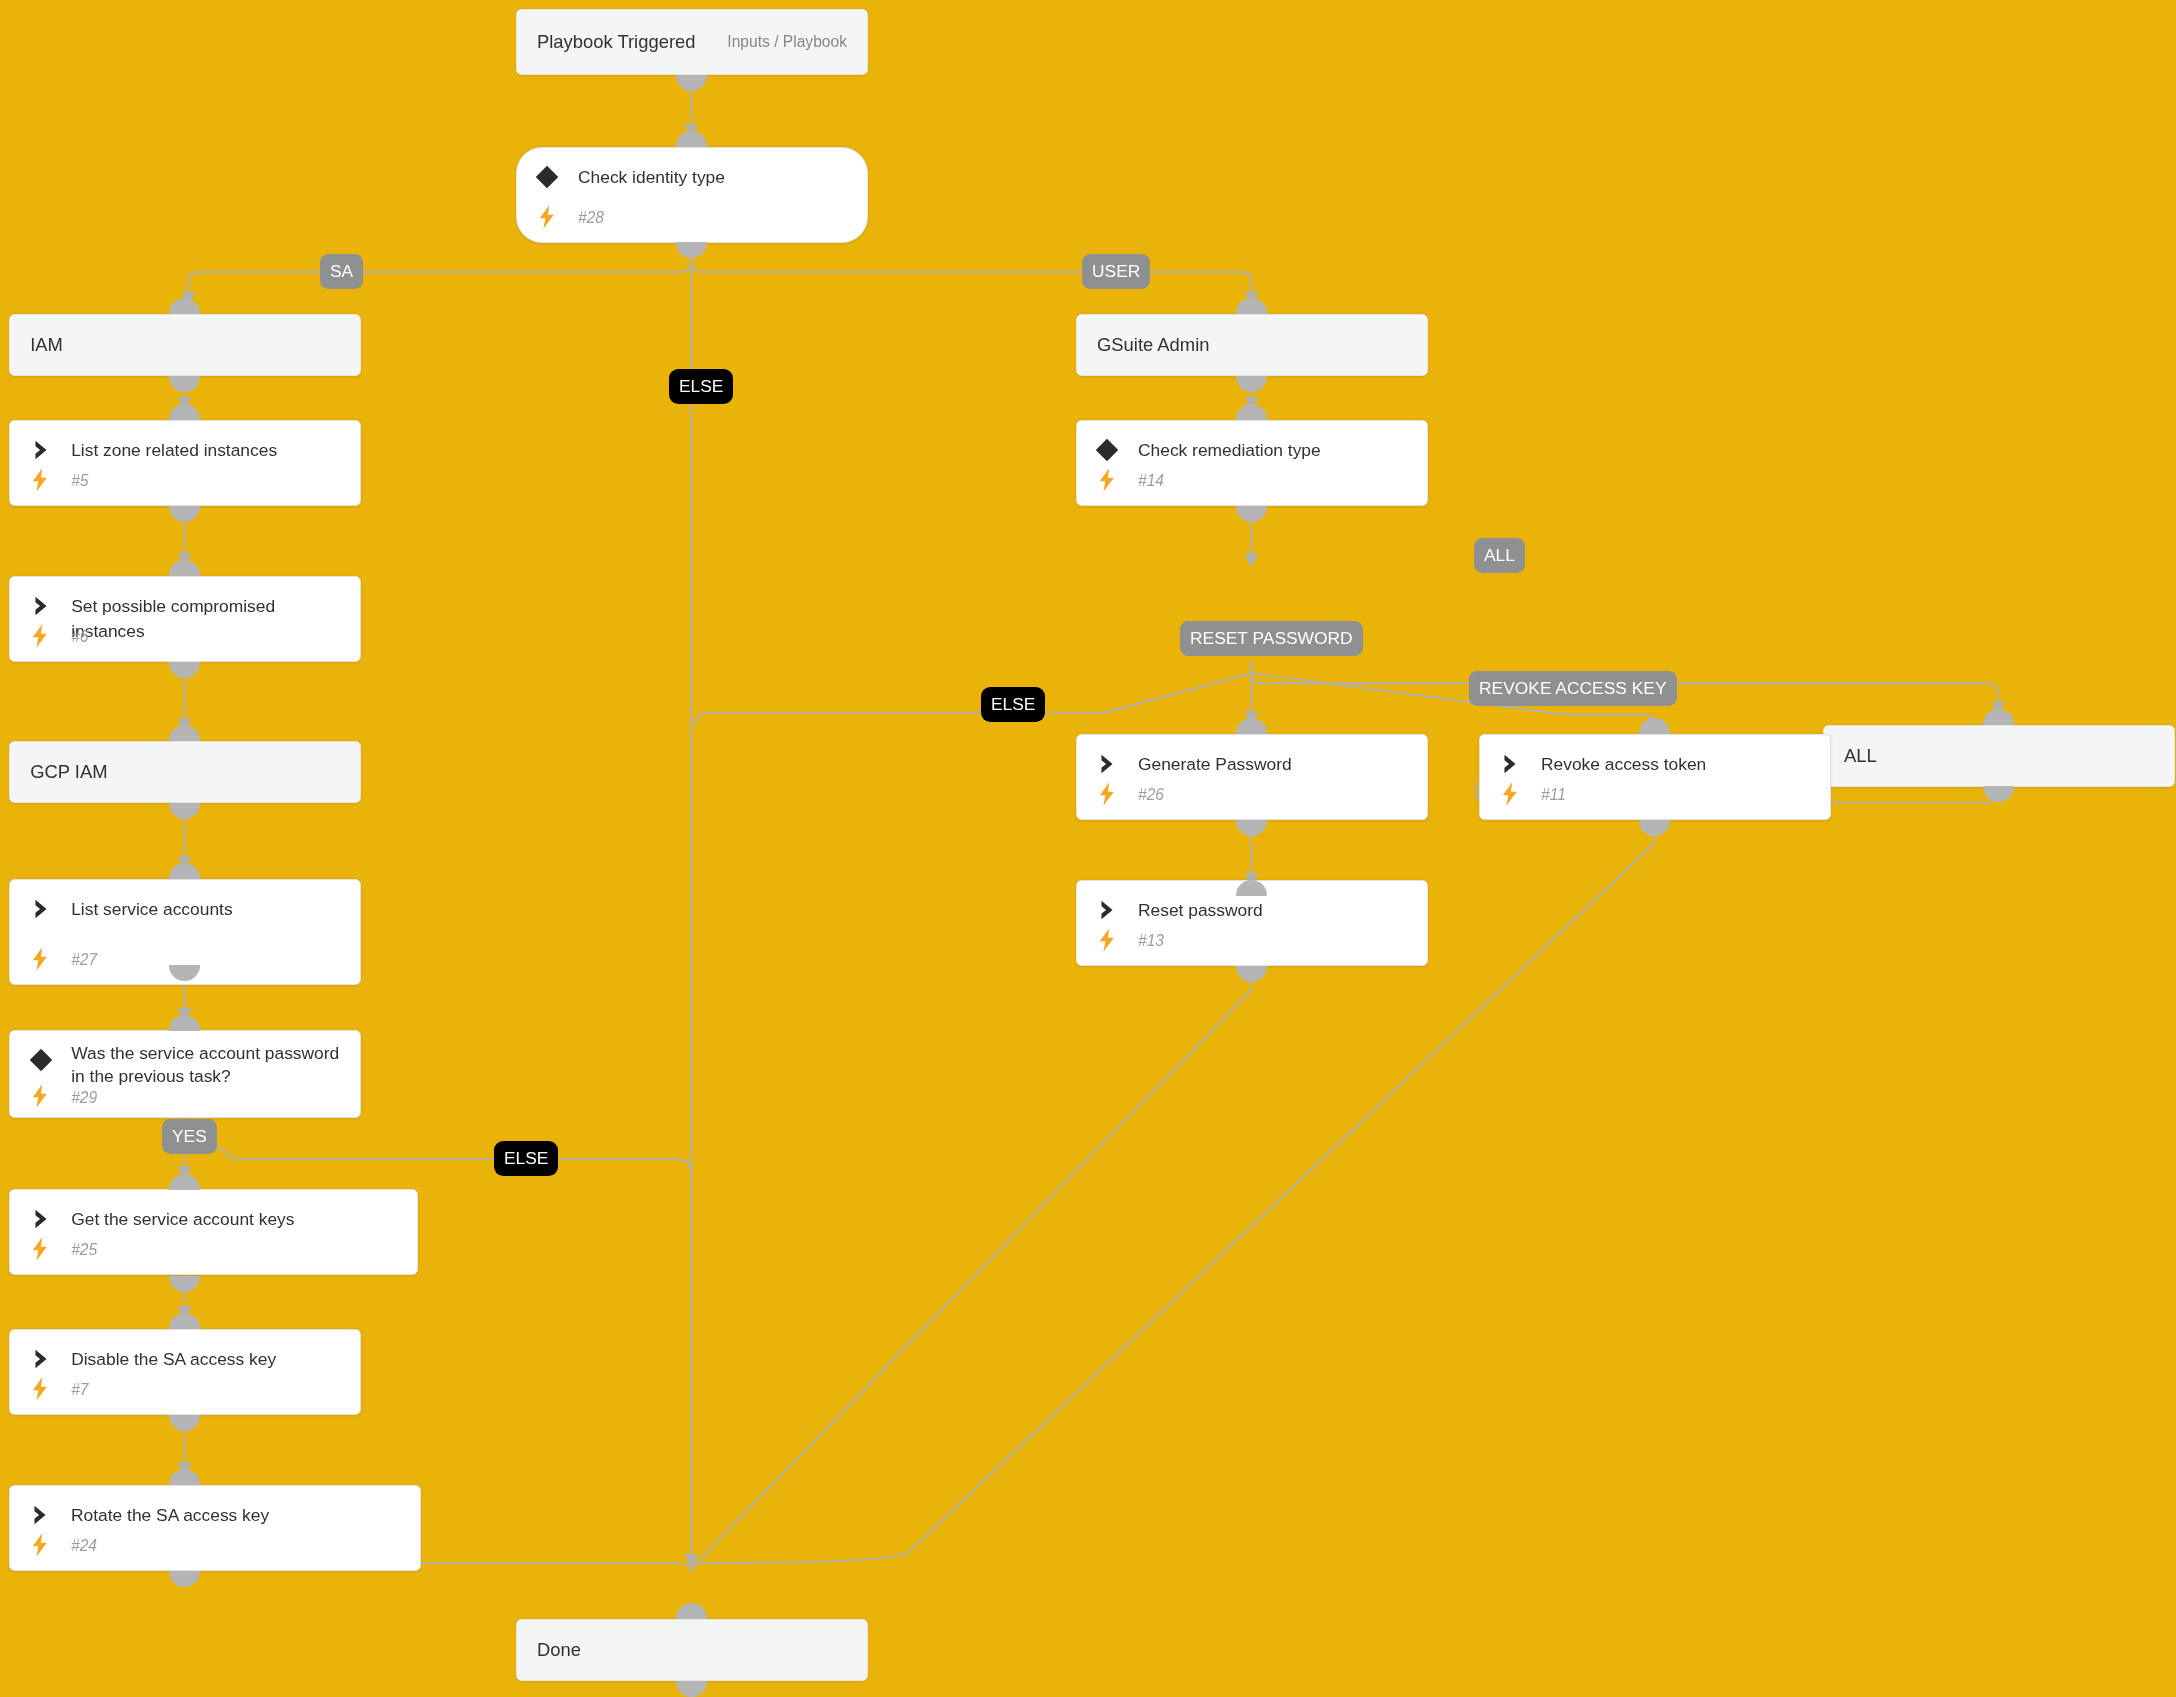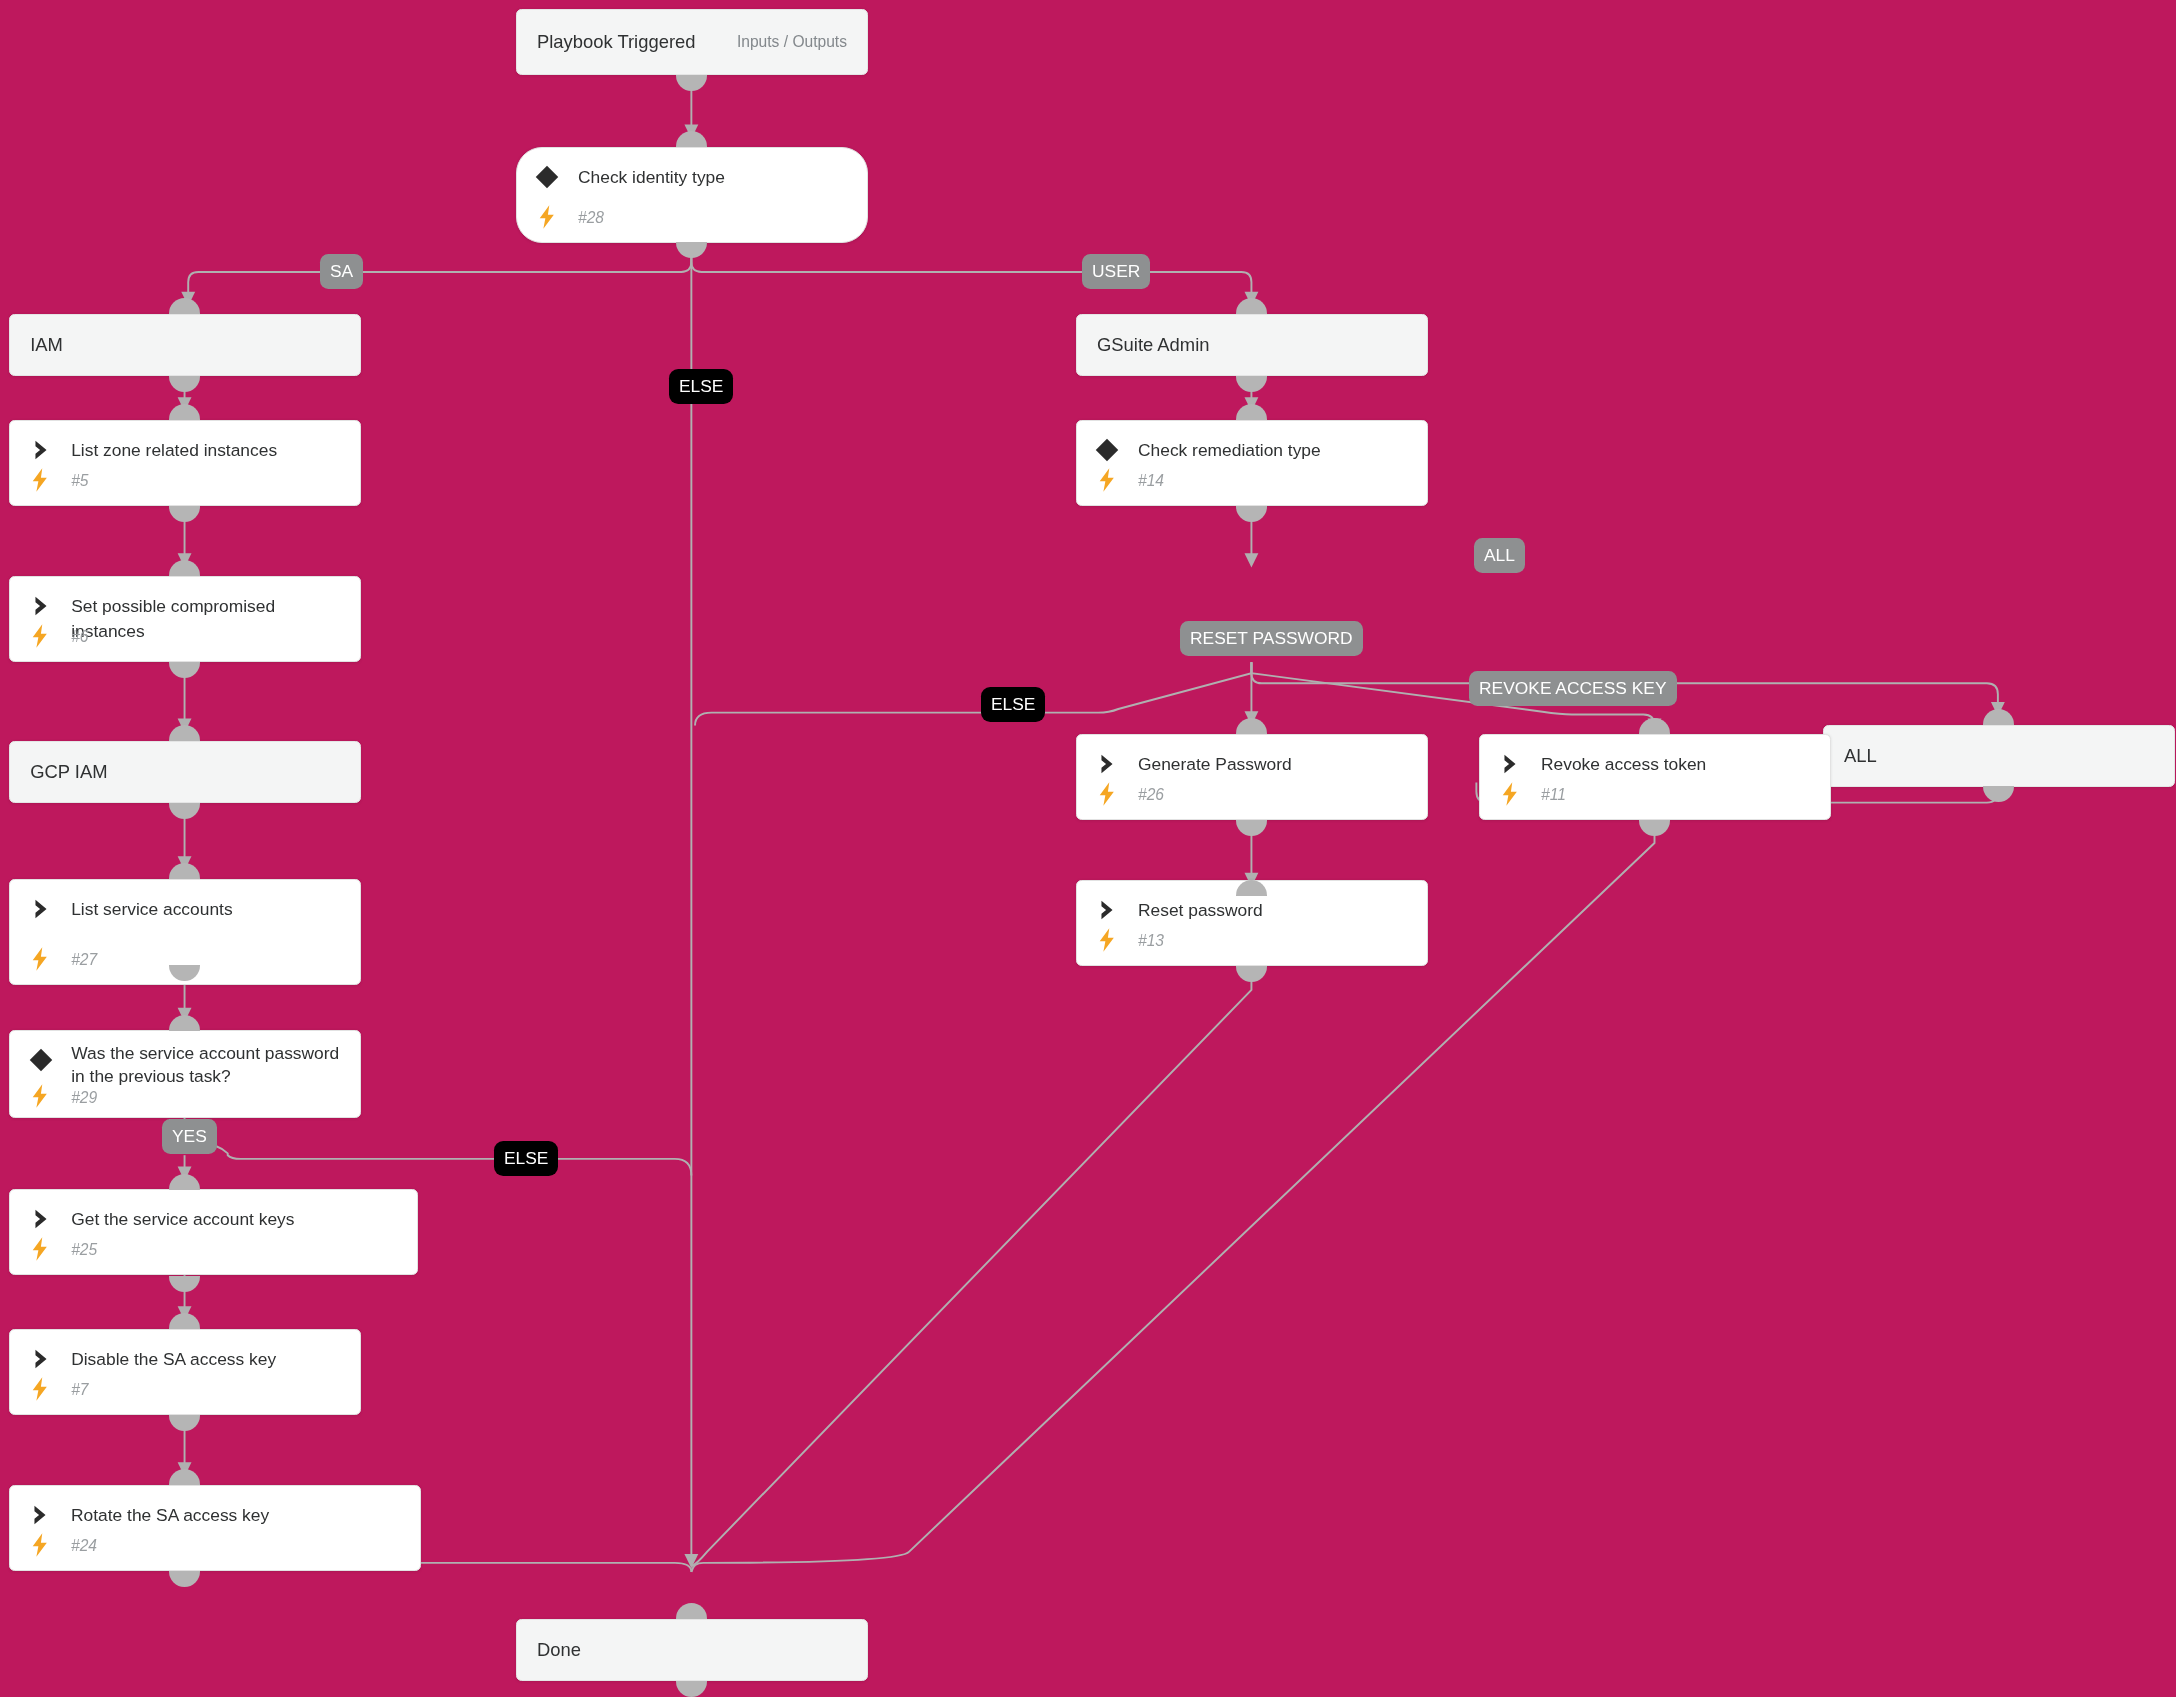--- a/index.html
+++ b/index.html
@@ -5,21 +5,21 @@
   * { box-sizing: border-box; margin: 0; padding: 0; }
   html, body {
     width: 2176px; height: 1698px;
     background: #ffffff;
     font-family: "Liberation Sans", sans-serif;
     overflow: hidden;
   }
   #canvas {
     position: relative;
     width: 2176px; height: 1698px;
-    background: #be185d;
+    background: #eab308;
   }
   #edges {
     position: absolute; left: 0; top: 0;
     width: 2176px; height: 1698px;
     pointer-events: none;
   }
 
   
   .node {
     position: absolute;
@@ -158,21 +158,21 @@
 
       <path d="M1363,1060 L1363,1078 L770,1690 Q760,1702 753,1706"></path>
 
       <path d="M1802,900 L1802,918 L990,1690 Q978,1702 766,1702 Q755,1702 753,1712"></path>
 
     </g>
   </svg>
 
   <div class="node container" style="left:516px; top:9.2px; width:352px; height:66px;">
     <span class="ctitle">Playbook Triggered</span>
-    <span class="rightlbl">Inputs / Outputs</span>
+    <span class="rightlbl">Inputs / Playbook</span>
   </div>
   <div class="port out" style="left:676px; top:75px;"></div>
 
   <div class="port in" style="left:676px; top:131px;"></div>
   <div class="node" style="left:516px; top:147px; width:352px; height:96px;border-radius:26px;">
     <span class="ticon">
       <svg viewBox="0 0 26 26" width="24" height="24">
           <rect x="4.4" y="4.4" width="17.2" height="17.2" fill="#2b2b2b" transform="rotate(45 13 13)"></rect>
         </svg>
     </span>

